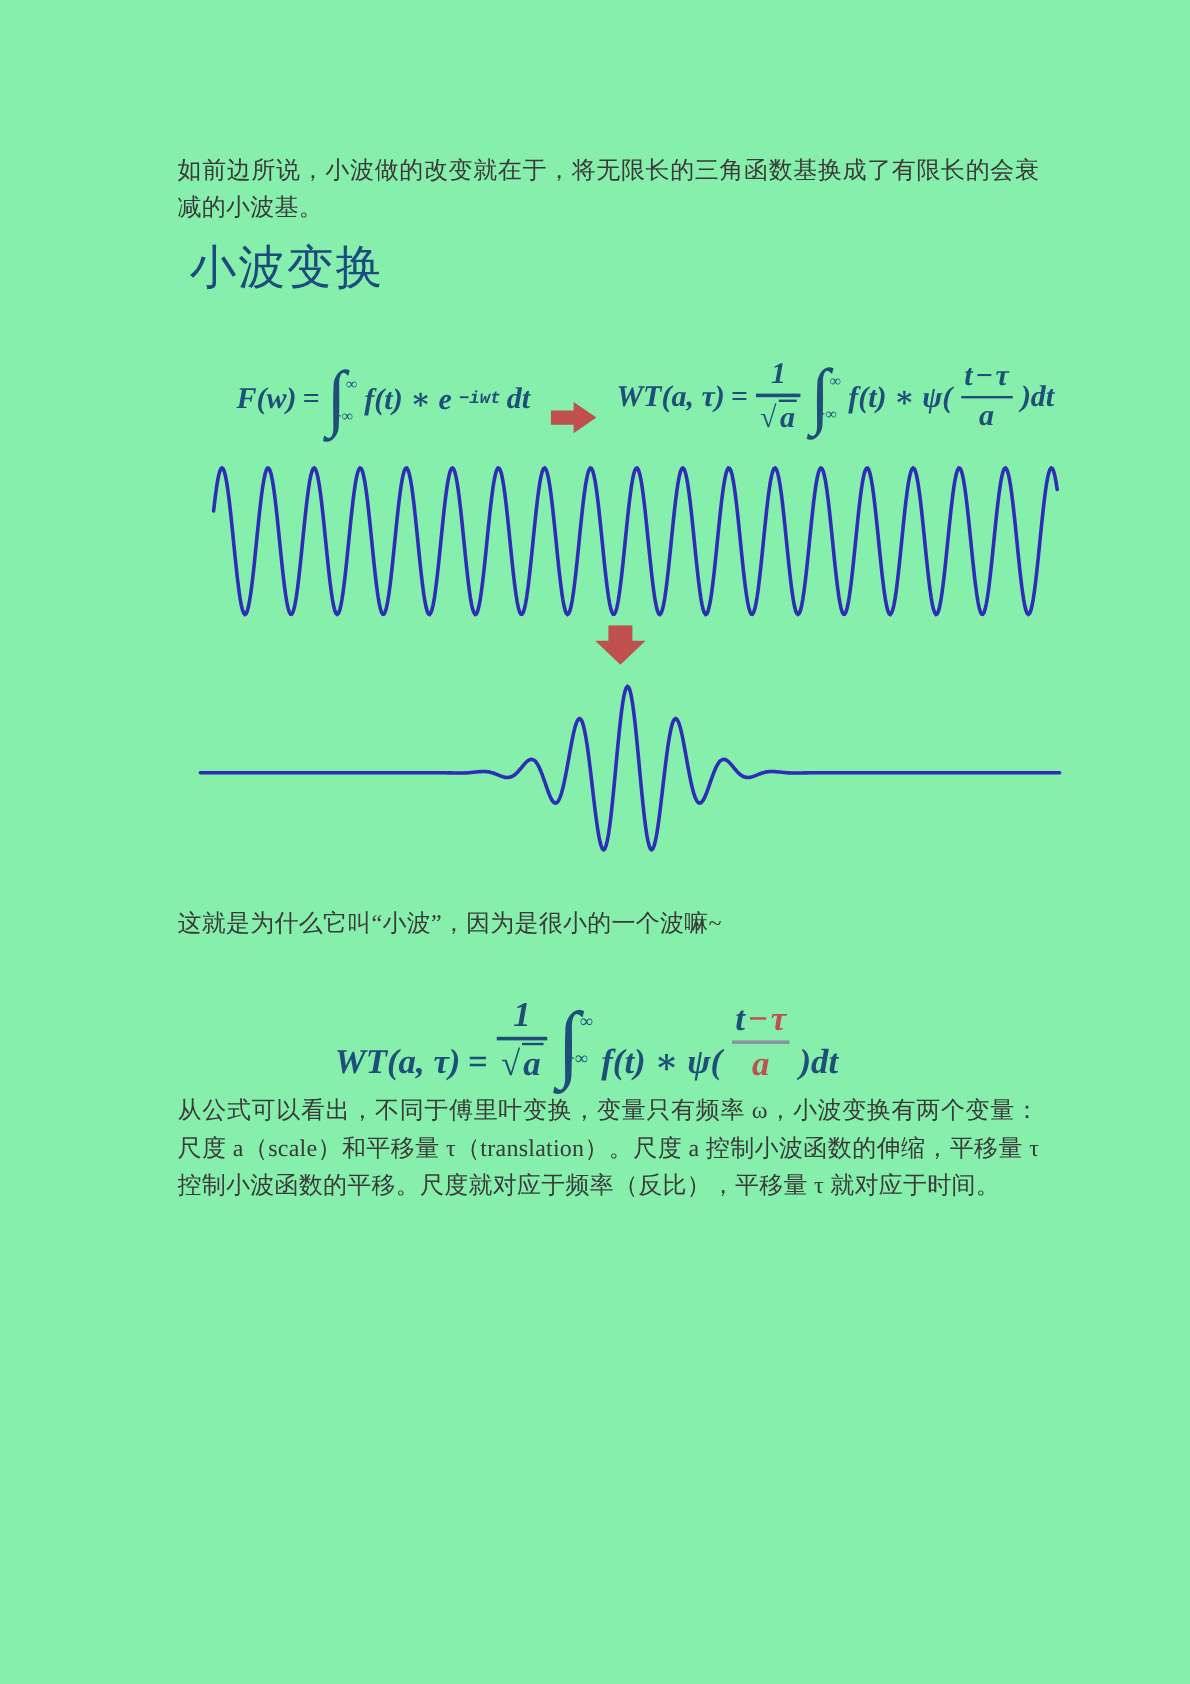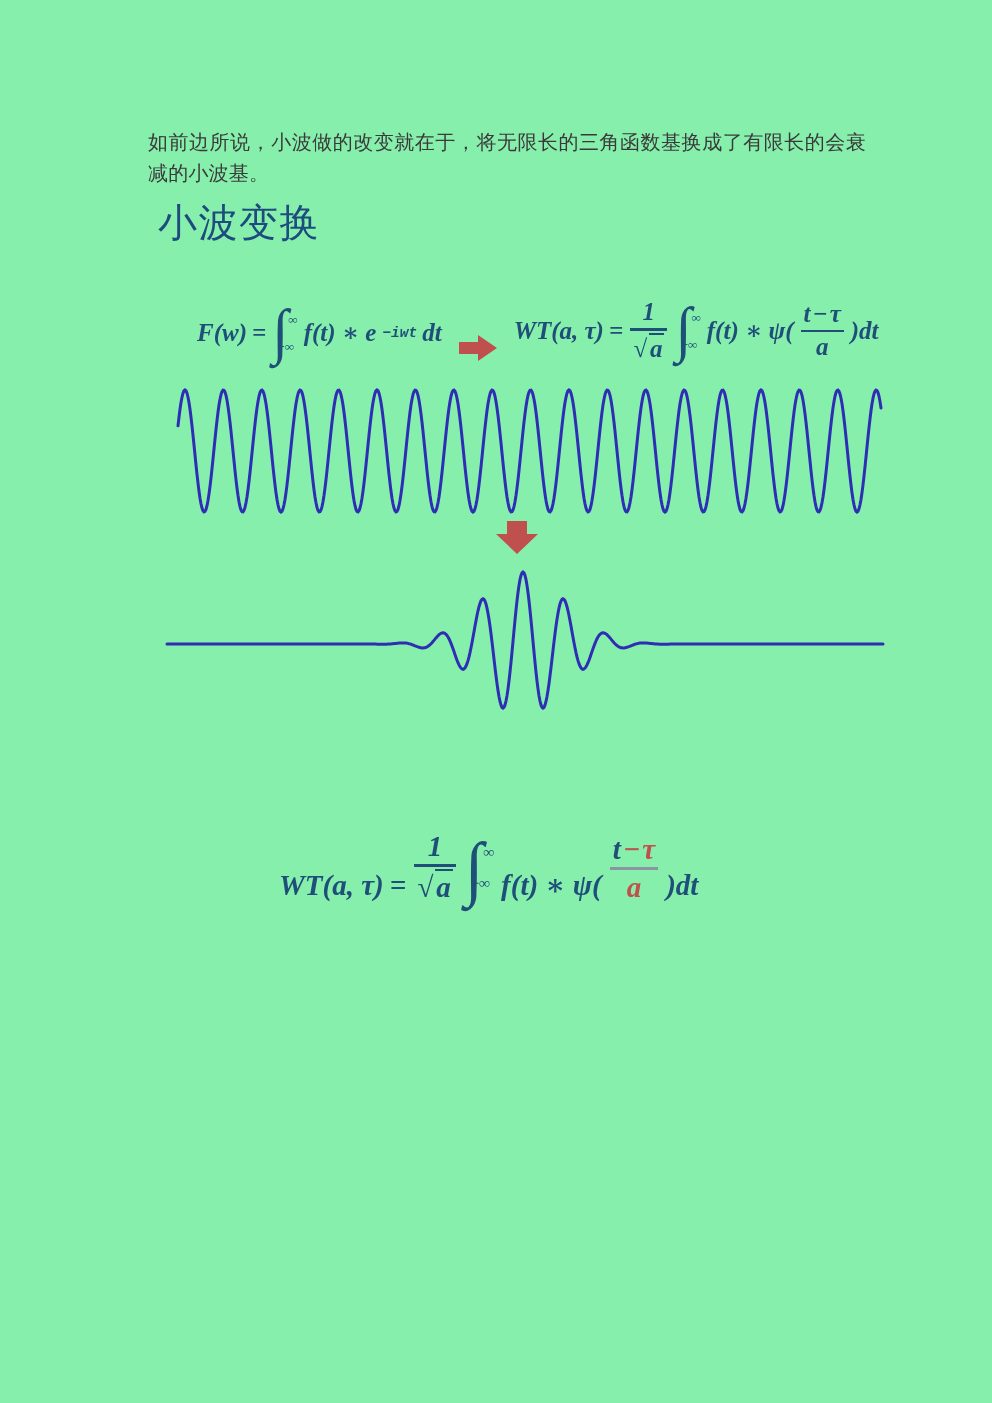--- a/index.html
+++ b/index.html
@@ -144,20 +144,21 @@
   </svg>
 
   <svg class="fig fig-downarrow" width="42" height="34" viewBox="0 0 42 34">
     <polygon points="11,0 31,0 31,13 42,13 21,33 0,13 11,13" fill="var(--accent-red,#c0504d)"></polygon>
   </svg>
 
   <svg class="fig fig-wavelet" width="720" height="168" viewBox="0 0 720 168">
     <path fill="none" stroke-linecap="round" d="M2 87.0L3 87.0L4 87.0L5 87.0L6 87.0L7 87.0L8 87.0L9 87.0L10 87.0L11 87.0L12 87.0L13 87.0L14 87.0L15 87.0L16 87.0L17 87.0L18 87.0L19 87.0L20 87.0L21 87.0L22 87.0L23 87.0L24 87.0L25 87.0L26 87.0L27 87.0L28 87.0L29 87.0L30 87.0L31 87.0L32 87.0L33 87.0L34 87.0L35 87.0L36 87.0L37 87.0L38 87.0L39 87.0L40 87.0L41 87.0L42 87.0L43 87.0L44 87.0L45 87.0L46 87.0L47 87.0L48 87.0L49 87.0L50 87.0L51 87.0L52 87.0L53 87.0L54 87.0L55 87.0L56 87.0L57 87.0L58 87.0L59 87.0L60 87.0L61 87.0L62 87.0L63 87.0L64 87.0L65 87.0L66 87.0L67 87.0L68 87.0L69 87.0L70 87.0L71 87.0L72 87.0L73 87.0L74 87.0L75 87.0L76 87.0L77 87.0L78 87.0L79 87.0L80 87.0L81 87.0L82 87.0L83 87.0L84 87.0L85 87.0L86 87.0L87 87.0L88 87.0L89 87.0L90 87.0L91 87.0L92 87.0L93 87.0L94 87.0L95 87.0L96 87.0L97 87.0L98 87.0L99 87.0L100 87.0L101 87.0L102 87.0L103 87.0L104 87.0L105 87.0L106 87.0L107 87.0L108 87.0L109 87.0L110 87.0L111 87.0L112 87.0L113 87.0L114 87.0L115 87.0L116 87.0L117 87.0L118 87.0L119 87.0L120 87.0L121 87.0L122 87.0L123 87.0L124 87.0L125 87.0L126 87.0L127 87.0L128 87.0L129 87.0L130 87.0L131 87.0L132 87.0L133 87.0L134 87.0L135 87.0L136 87.0L137 87.0L138 87.0L139 87.0L140 87.0L141 87.0L142 87.0L143 87.0L144 87.0L145 87.0L146 87.0L147 87.0L148 87.0L149 87.0L150 87.0L151 87.0L152 87.0L153 87.0L154 87.0L155 87.0L156 87.0L157 87.0L158 87.0L159 87.0L160 87.0L161 87.0L162 87.0L163 87.0L164 87.0L165 87.0L166 87.0L167 87.0L168 87.0L169 87.0L170 87.0L171 87.0L172 87.0L173 87.0L174 87.0L175 87.0L176 87.0L177 87.0L178 87.0L179 87.0L180 87.0L181 87.0L182 87.0L183 87.0L184 87.0L185 87.0L186 87.0L187 87.0L188 87.0L189 87.0L190 87.0L191 87.0L192 87.0L193 87.0L194 87.0L195 87.0L196 87.0L197 87.0L198 87.0L199 87.0L200 87.0L201 87.0L202 87.0L203 87.0L204 87.0L205 87.0L206 87.0L207 87.0L208 87.1L209 87.1L210 87.1L211 87.1L212 87.2L213 87.2L214 87.2L215 87.2L216 87.2L217 87.2L218 87.2L219 87.2L220 87.2L221 87.2L222 87.2L223 87.1L224 87.1L225 87.0L226 86.9L227 86.8L228 86.7L229 86.6L230 86.5L231 86.4L232 86.3L233 86.2L234 86.1L235 86.0L236 86.0L237 85.9L238 85.9L239 85.9L240 86.0L241 86.1L242 86.2L243 86.4L244 86.7L245 86.9L246 87.2L247 87.6L248 88.0L249 88.3L250 88.8L251 89.2L252 89.6L253 89.9L254 90.3L255 90.5L256 90.8L257 90.9L258 90.9L259 90.8L260 90.7L261 90.3L262 89.9L263 89.3L264 88.6L265 87.7L266 86.7L267 85.7L268 84.5L269 83.4L270 82.1L271 80.9L272 79.8L273 78.7L274 77.7L275 76.9L276 76.3L277 75.9L278 75.8L279 76.0L280 76.5L281 77.3L282 78.5L283 80.0L284 81.8L285 84.0L286 86.4L287 89.0L288 91.8L289 94.6L290 97.6L291 100.4L292 103.2L293 105.7L294 107.9L295 109.8L296 111.1L297 112.0L298 112.3L299 111.9L300 110.9L301 109.1L302 106.7L303 103.6L304 99.9L305 95.6L306 90.8L307 85.7L308 80.3L309 74.7L310 69.1L311 63.7L312 58.5L313 53.8L314 49.7L315 46.4L316 43.8L317 42.3L318 41.8L319 42.4L320 44.1L321 47.0L322 51.1L323 56.2L324 62.2L325 69.1L326 76.7L327 84.9L328 93.4L329 102.0L330 110.6L331 118.8L332 126.6L333 133.5L334 139.6L335 144.5L336 148.1L337 150.4L338 151.1L339 150.3L340 147.9L341 144.0L342 138.7L343 131.9L344 124.0L345 115.1L346 105.3L347 95.0L348 84.3L349 73.6L350 63.1L351 53.1L352 43.8L353 35.5L354 28.4L355 22.6L356 18.4L357 15.9L358 15.0L359 15.9L360 18.4L361 22.6L362 28.4L363 35.5L364 43.8L365 53.1L366 63.1L367 73.6L368 84.3L369 95.0L370 105.3L371 115.1L372 124.0L373 131.9L374 138.7L375 144.0L376 147.9L377 150.3L378 151.1L379 150.4L380 148.1L381 144.5L382 139.6L383 133.5L384 126.6L385 118.8L386 110.6L387 102.0L388 93.4L389 84.9L390 76.7L391 69.1L392 62.2L393 56.2L394 51.1L395 47.0L396 44.1L397 42.4L398 41.8L399 42.3L400 43.8L401 46.4L402 49.7L403 53.8L404 58.5L405 63.7L406 69.1L407 74.7L408 80.3L409 85.7L410 90.8L411 95.6L412 99.9L413 103.6L414 106.7L415 109.1L416 110.9L417 111.9L418 112.3L419 112.0L420 111.1L421 109.8L422 107.9L423 105.7L424 103.2L425 100.4L426 97.6L427 94.6L428 91.8L429 89.0L430 86.4L431 84.0L432 81.8L433 80.0L434 78.5L435 77.3L436 76.5L437 76.0L438 75.8L439 75.9L440 76.3L441 76.9L442 77.7L443 78.7L444 79.8L445 80.9L446 82.1L447 83.4L448 84.5L449 85.7L450 86.7L451 87.7L452 88.6L453 89.3L454 89.9L455 90.3L456 90.7L457 90.8L458 90.9L459 90.9L460 90.8L461 90.5L462 90.3L463 89.9L464 89.6L465 89.2L466 88.8L467 88.3L468 88.0L469 87.6L470 87.2L471 86.9L472 86.7L473 86.4L474 86.2L475 86.1L476 86.0L477 85.9L478 85.9L479 85.9L480 86.0L481 86.0L482 86.1L483 86.2L484 86.3L485 86.4L486 86.5L487 86.6L488 86.7L489 86.8L490 86.9L491 87.0L492 87.1L493 87.1L494 87.2L495 87.2L496 87.2L497 87.2L498 87.2L499 87.2L500 87.2L501 87.2L502 87.2L503 87.2L504 87.2L505 87.1L506 87.1L507 87.1L508 87.1L509 87.0L510 87.0L511 87.0L512 87.0L513 87.0L514 87.0L515 87.0L516 87.0L517 87.0L518 87.0L519 87.0L520 87.0L521 87.0L522 87.0L523 87.0L524 87.0L525 87.0L526 87.0L527 87.0L528 87.0L529 87.0L530 87.0L531 87.0L532 87.0L533 87.0L534 87.0L535 87.0L536 87.0L537 87.0L538 87.0L539 87.0L540 87.0L541 87.0L542 87.0L543 87.0L544 87.0L545 87.0L546 87.0L547 87.0L548 87.0L549 87.0L550 87.0L551 87.0L552 87.0L553 87.0L554 87.0L555 87.0L556 87.0L557 87.0L558 87.0L559 87.0L560 87.0L561 87.0L562 87.0L563 87.0L564 87.0L565 87.0L566 87.0L567 87.0L568 87.0L569 87.0L570 87.0L571 87.0L572 87.0L573 87.0L574 87.0L575 87.0L576 87.0L577 87.0L578 87.0L579 87.0L580 87.0L581 87.0L582 87.0L583 87.0L584 87.0L585 87.0L586 87.0L587 87.0L588 87.0L589 87.0L590 87.0L591 87.0L592 87.0L593 87.0L594 87.0L595 87.0L596 87.0L597 87.0L598 87.0L599 87.0L600 87.0L601 87.0L602 87.0L603 87.0L604 87.0L605 87.0L606 87.0L607 87.0L608 87.0L609 87.0L610 87.0L611 87.0L612 87.0L613 87.0L614 87.0L615 87.0L616 87.0L617 87.0L618 87.0L619 87.0L620 87.0L621 87.0L622 87.0L623 87.0L624 87.0L625 87.0L626 87.0L627 87.0L628 87.0L629 87.0L630 87.0L631 87.0L632 87.0L633 87.0L634 87.0L635 87.0L636 87.0L637 87.0L638 87.0L639 87.0L640 87.0L641 87.0L642 87.0L643 87.0L644 87.0L645 87.0L646 87.0L647 87.0L648 87.0L649 87.0L650 87.0L651 87.0L652 87.0L653 87.0L654 87.0L655 87.0L656 87.0L657 87.0L658 87.0L659 87.0L660 87.0L661 87.0L662 87.0L663 87.0L664 87.0L665 87.0L666 87.0L667 87.0L668 87.0L669 87.0L670 87.0L671 87.0L672 87.0L673 87.0L674 87.0L675 87.0L676 87.0L677 87.0L678 87.0L679 87.0L680 87.0L681 87.0L682 87.0L683 87.0L684 87.0L685 87.0L686 87.0L687 87.0L688 87.0L689 87.0L690 87.0L691 87.0L692 87.0L693 87.0L694 87.0L695 87.0L696 87.0L697 87.0L698 87.0L699 87.0L700 87.0L701 87.0L702 87.0L703 87.0L704 87.0L705 87.0L706 87.0L707 87.0L708 87.0L709 87.0L710 87.0L711 87.0L712 87.0L713 87.0L714 87.0L715 87.0L716 87.0L717 87.0L718 87.0" stroke="#2e2eb5" stroke-width="3"></path>
   </svg>
 
+  <p class="para para-smallwave">这就是为什么它叫“小波”，因为是很小的一个波嘛~</p>
 
   <div class="formula formula-standalone">
     <span class="tok">WT(a, τ)</span>
     <span class="tok">=</span>
     <span class="frac">
       <span class="num">1</span>
       <span class="bar"></span>
       <span class="den">
           <span>√</span>
           <span class="sqrt-arg">a</span>
@@ -176,14 +177,15 @@
           <span>t</span>
           <span class="red-part">−</span>
           <span class="red-part">τ</span>
         </span>
       <span class="bar"></span>
       <span class="den red-part">a</span>
     </span>
     <span class="tok">)dt</span>
   </div>
 
+  <p class="para para-variables">从公式可以看出，不同于傅里叶变换，变量只有频率 ω，小波变换有两个变量：尺度 a（scale）和平移量 τ（translation）。尺度 a 控制小波函数的伸缩，平移量 τ 控制小波函数的平移。尺度就对应于频率（反比），平移量 τ 就对应于时间。</p>
 
 </div>
 
 </body></html>

